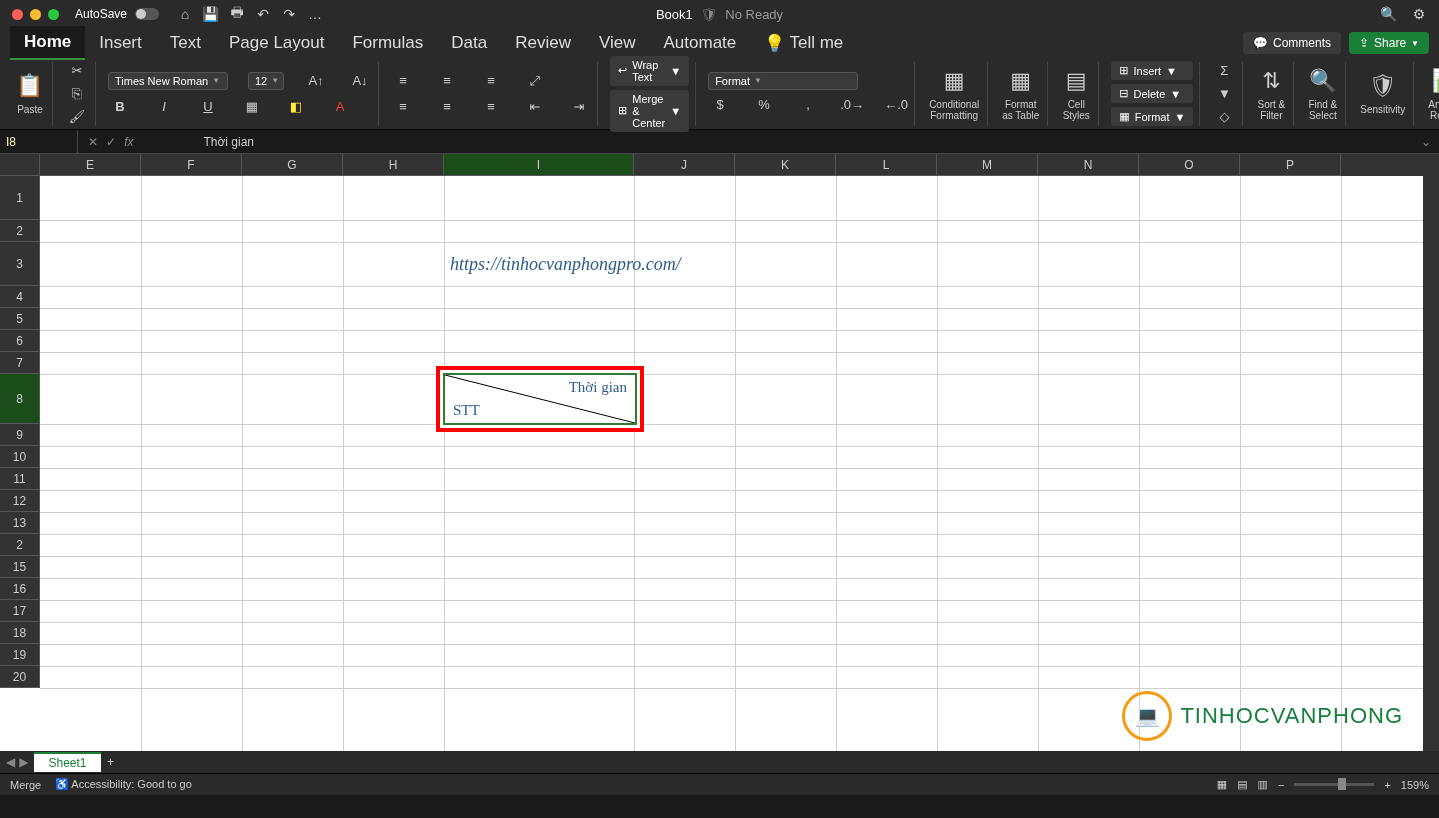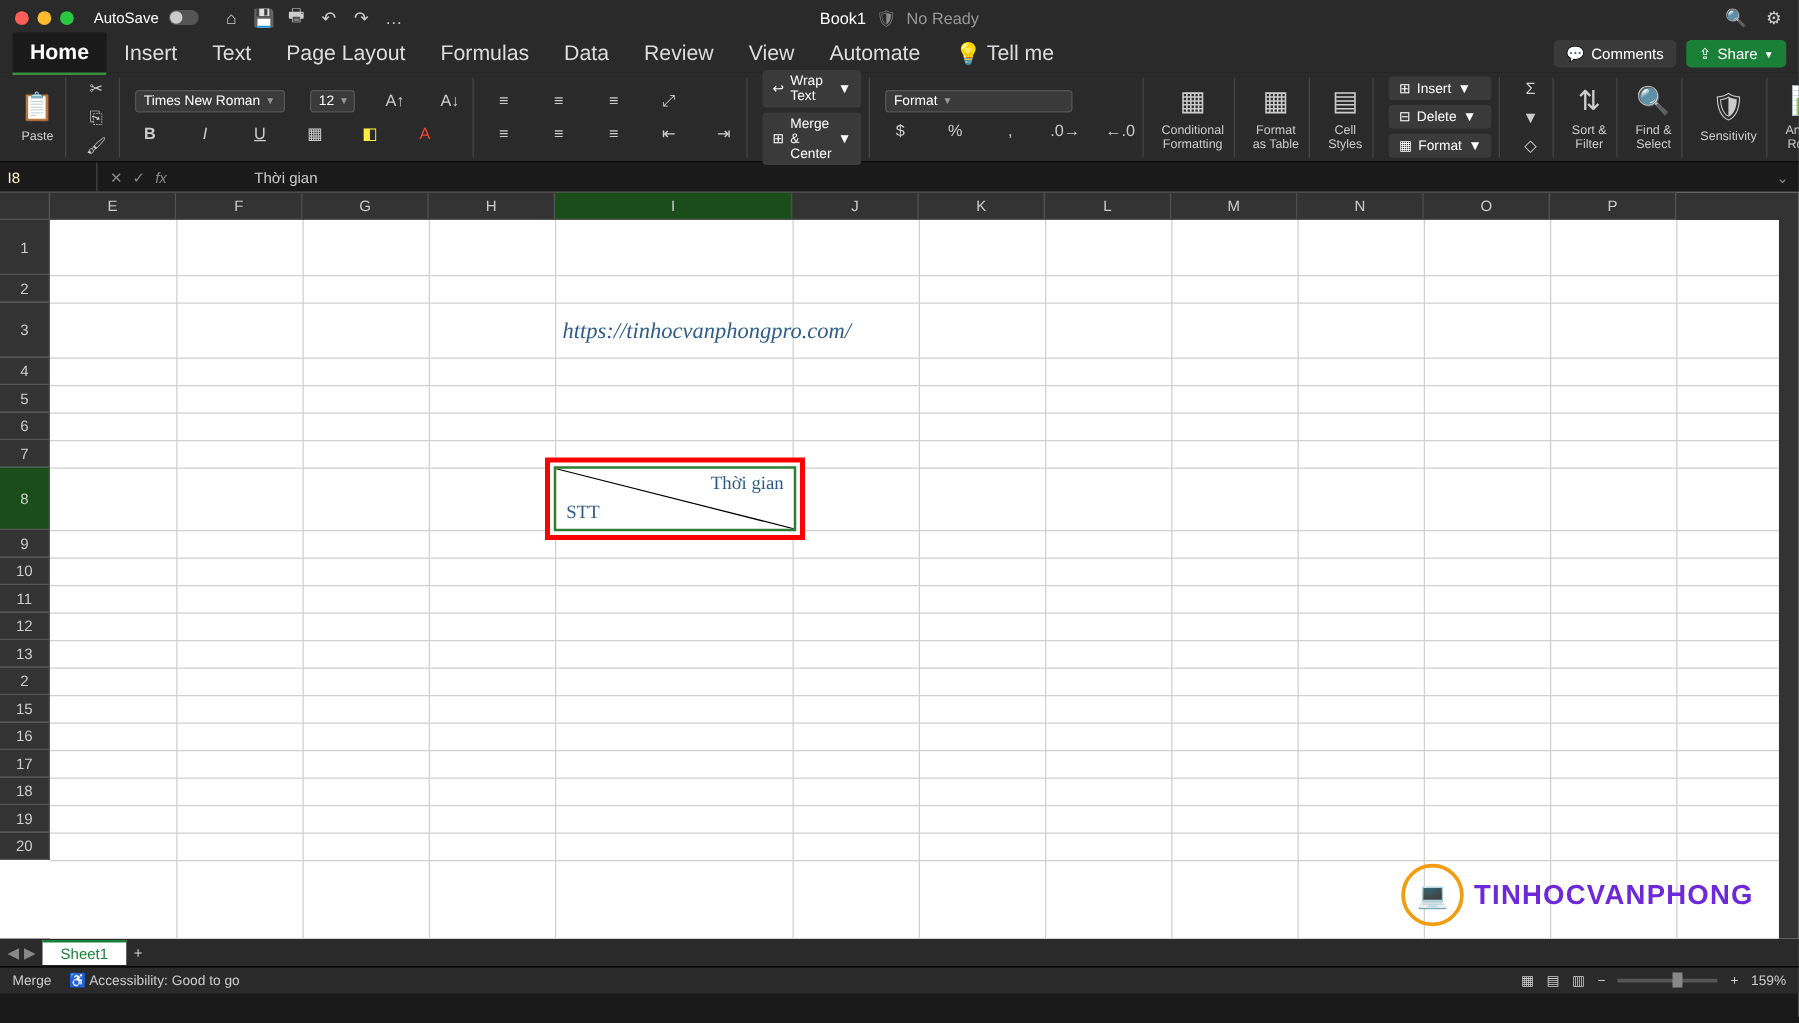--- a/index.html
+++ b/index.html
@@ -64,21 +64,21 @@
 .gridline-h{position:absolute;left:0;right:0;height:1px;background:#d0d0d0}
 .cell-text{position:absolute;font-family:"Times New Roman",serif}
 .title-text{color:#c00000;font-weight:bold;font-size:26px}
 .url-text{color:#2e5c8a;font-size:18px;font-style:italic}
 .split-cell{position:absolute;border:4px solid #ff0000;background:#fff}
 .split-inner{position:absolute;inset:3px;border:2px solid #2e7d32}
 .split-tr{position:absolute;top:4px;right:8px;color:#2e5c8a;font-size:15px;font-family:"Times New Roman",serif}
 .split-bl{position:absolute;bottom:4px;left:8px;color:#2e5c8a;font-size:15px;font-family:"Times New Roman",serif}
 .watermark{position:absolute;right:20px;bottom:10px;display:flex;align-items:center;gap:8px}
 .wm-circle{width:50px;height:50px;border:3px solid #f39c12;border-radius:50%;display:flex;align-items:center;justify-content:center;color:#2e5c8a;font-size:20px}
-.wm-text{color:#6d28d9;font-weight:bold;font-size:22px;letter-spacing:1px}
+.wm-text{color:#15803d;font-weight:normal;font-size:22px;letter-spacing:1px}
 
 
 .vscroll{width:16px;background:#333}
 
 
 .sheetbar{height:22px;background:#2a2a2a;display:flex;align-items:center}
 .sheet-nav{display:flex;gap:4px;padding:0 6px;color:#888}
 .sheet-tab{background:#fff;color:#1a7f37;padding:2px 14px;font-size:12px;border-top:2px solid #1a7f37}
 .sheet-add{width:20px;color:#ccc;text-align:center}
 

